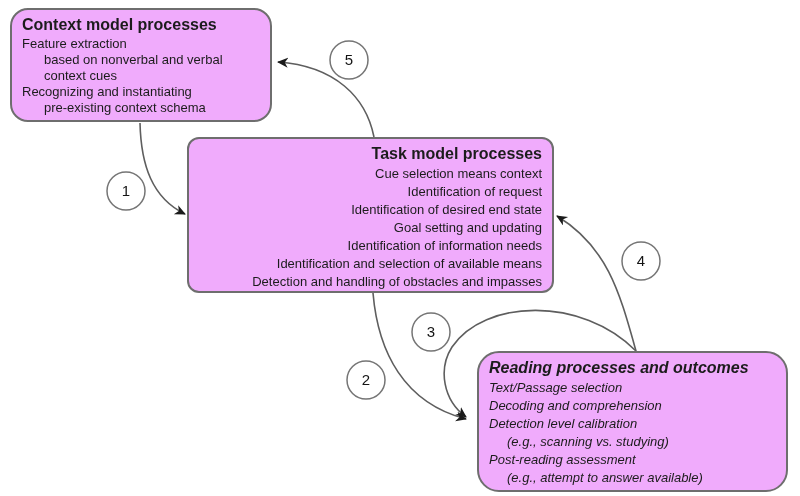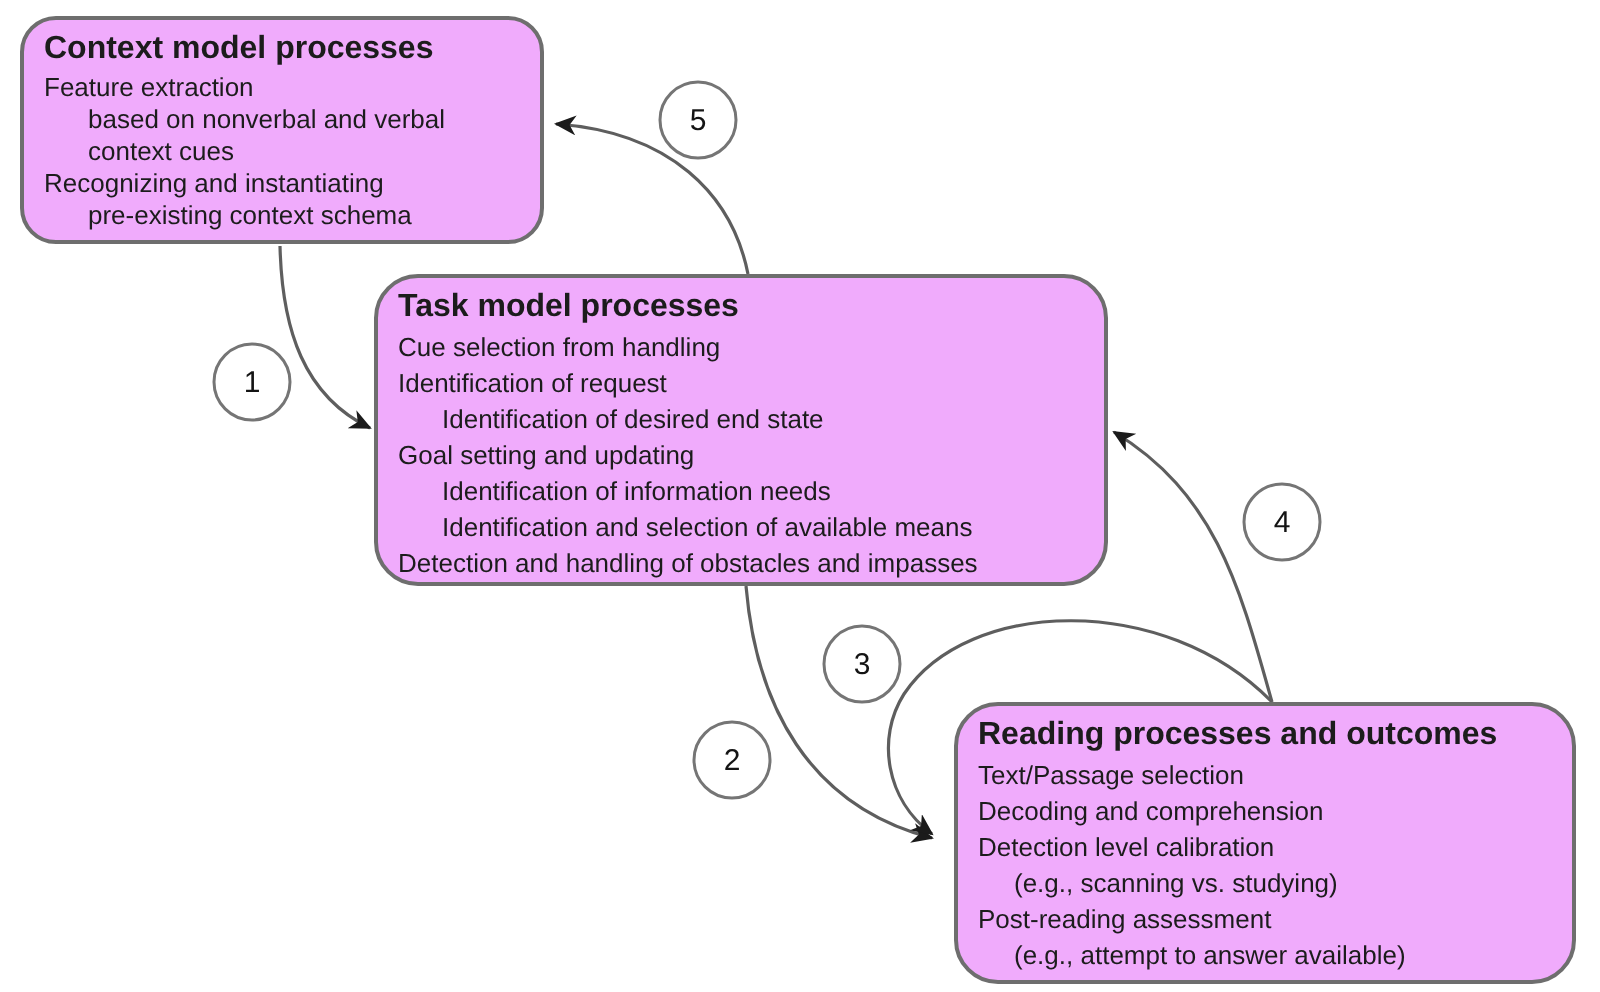--- a/index.html
+++ b/index.html
@@ -47,26 +47,28 @@
     padding: 5px 10px 4px 10px;
   }
   .box-context {
     left: 10px; top: 8px;
     width: 262px; height: 114px;
     border-radius: 18px;
   }
   .box-task {
     left: 187px; top: 137px;
     width: 367px; height: 156px;
-    border-radius: 22px;
+    border-radius: 12px;
+    text-align: right;
   }
   .box-reading {
     left: 477px; top: 351px;
     width: 311px; height: 141px;
     border-radius: 22px;
+    font-style: italic;
   }
   .box-title {
     font-size: 16px;
     font-weight: bold;
     line-height: 20px;
     margin-bottom: 1px;
     white-space: nowrap;
   }
   .item {
     font-size: 13px;
@@ -124,21 +126,21 @@
     <div class="box-title">Context model processes</div>
     <div class="item bold">Feature extraction</div>
     <div class="item indent">based on nonverbal and verbal</div>
     <div class="item indent">context cues</div>
     <div class="item bold">Recognizing and instantiating</div>
     <div class="item indent">pre-existing context schema</div>
   </div>
 
   <div class="box box-task">
     <div class="box-title">Task model processes</div>
-    <div class="item bold">Cue selection from handling</div>
+    <div class="item bold">Cue selection means context</div>
     <div class="item bold">Identification of request</div>
     <div class="item indent">Identification of desired end state</div>
     <div class="item bold">Goal setting and updating</div>
     <div class="item indent">Identification of information needs</div>
     <div class="item indent">Identification and selection of available means</div>
     <div class="item bold">Detection and handling of obstacles and impasses</div>
   </div>
 
   <div class="box box-reading">
     <div class="box-title">Reading processes and outcomes</div>

